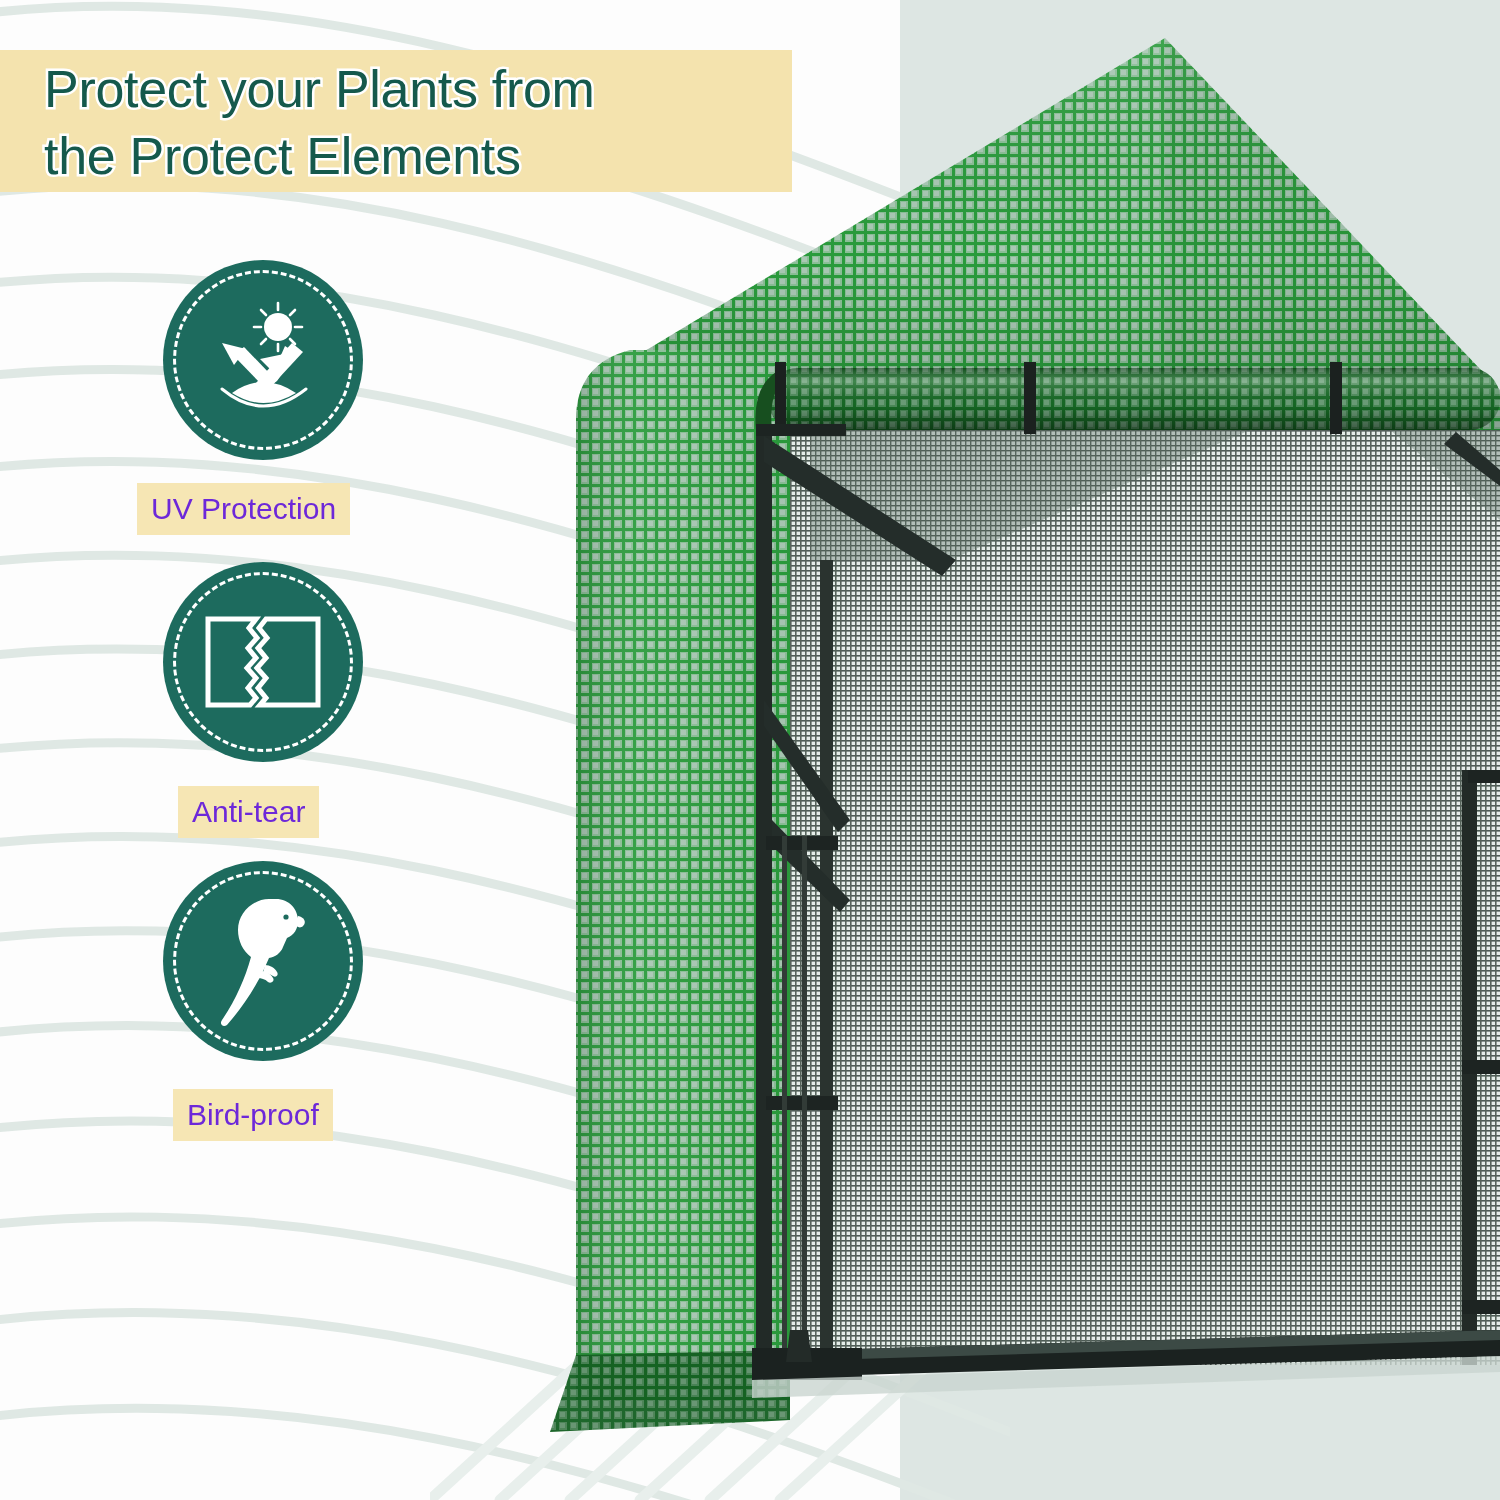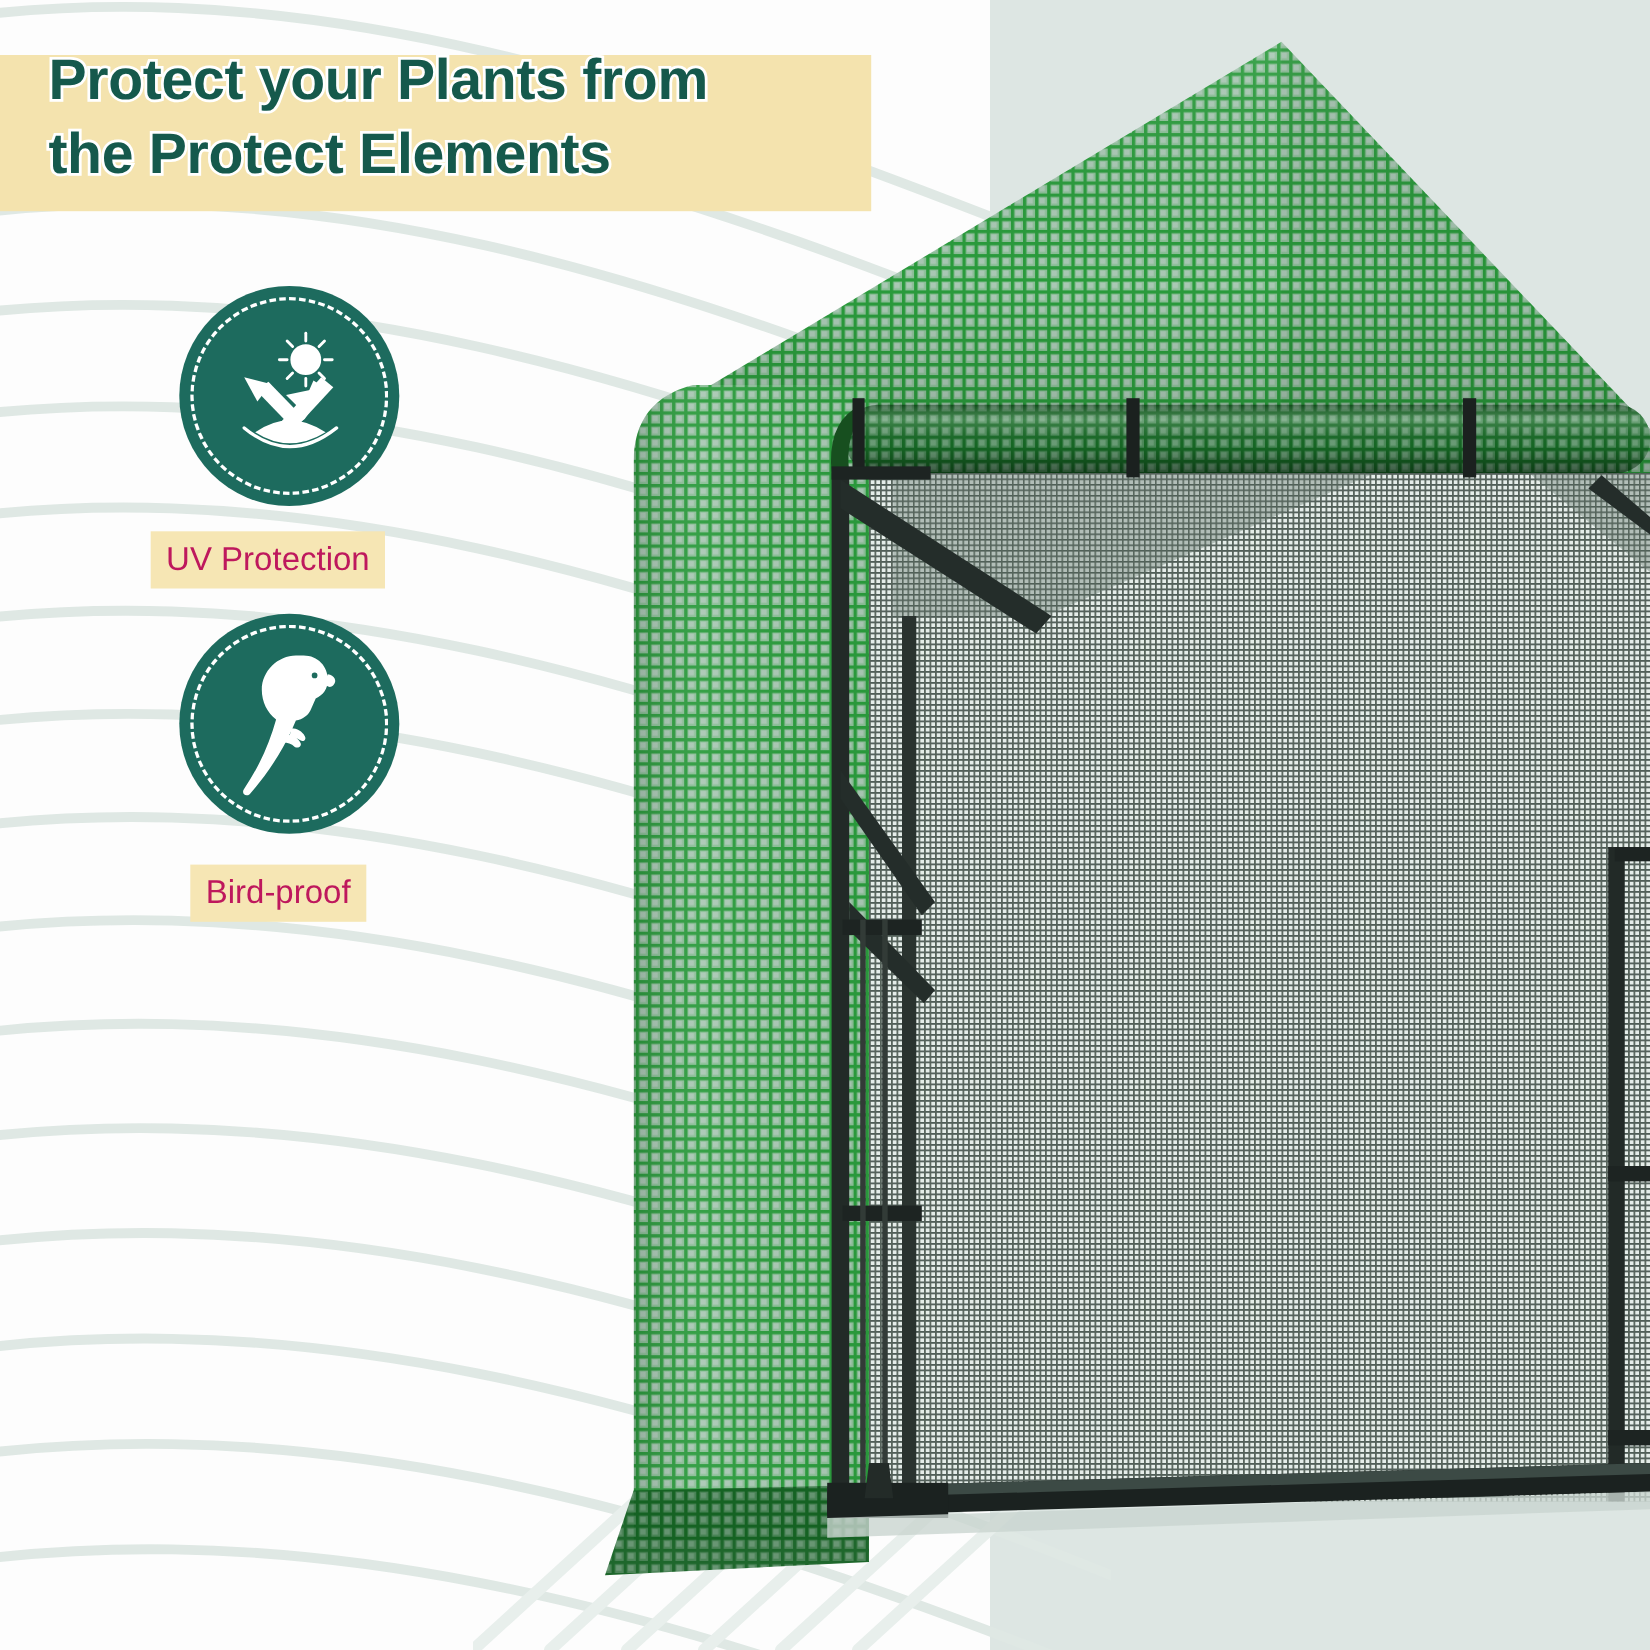--- a/index.html
+++ b/index.html
@@ -18,22 +18,22 @@
   }
   .swoosh-wrap{position:absolute;left:0;top:0;width:1500px;height:1500px;overflow:hidden;}
   .swoosh-wrap svg{display:block;}
 
   
   .headline-banner{
     position:absolute;left:0;top:50px;width:792px;height:142px;
     background:#f4e3ae;
   }
   .headline{
-    position:absolute;left:44px;top:40px;width:760px;
-    font-size:52px;line-height:1.28;font-weight:bold;
+    position:absolute;left:44px;top:56px;width:760px;
+    font-size:52px;line-height:1.28;font-weight:normal;
     color:#15594c;
     letter-spacing:-0.3px;
     -webkit-text-stroke:5px #ffffff;
     paint-order:stroke fill;
   }
   .headline .ln{display:block;white-space:nowrap;}
 
   
   .features{position:absolute;left:0;top:255px;width:560px;}
   .feature{position:relative;height:303px;}
@@ -44,21 +44,21 @@
   }
   .badge .dashring{
     position:absolute;left:10px;top:10px;width:180px;height:180px;border-radius:50%;
     border:3px dashed #ffffff;
     box-sizing:border-box;
   }
   .badge svg{position:relative;z-index:2;}
   .flabel{
     position:absolute;
     background:#f6e6b4;
-    color:#be185d;
+    color:#6d28d9;
     font-size:30px;line-height:44px;
     padding:4px 14px;
     white-space:nowrap;
   }
 
   
   .f1 .badge{left:163px;top:5px;}
   .f1 .flabel{left:137px;top:228px;}
   .f2 .badge{left:163px;top:4px;}
   .f2 .flabel{left:178px;top:228px;}
@@ -286,20 +286,34 @@
             </g>
 
             <path d="M32 96 Q 63 74 96 96 Q 63 116 32 96 Z" stroke="none"></path>
             <path d="M22 92 Q 63 126 106 92" fill="none" stroke-width="3" stroke-linecap="round"></path>
           </g>
         </svg>
       </div>
       <div class="flabel">UV Protection</div>
     </div>
 
+    <div class="feature f2">
+      <div class="badge">
+        <div class="dashring"></div>
+        <svg width="118" height="96" viewBox="0 0 118 96">
+          <g fill="none" stroke="#ffffff" stroke-width="5" stroke-linejoin="miter">
+
+            <path d="M4 5 L 52 5 L 45 14 L 53 24 L 44 34 L 52 44 L 43 54 L 52 64 L 44 74 L 52 84 L 46 91 L 4 91 Z"></path>
+
+            <path d="M114 5 L 62 5 L 55 14 L 63 24 L 54 34 L 62 44 L 53 54 L 62 64 L 54 74 L 62 84 L 56 91 L 114 91 Z"></path>
+          </g>
+        </svg>
+      </div>
+      <div class="flabel">Anti-tear</div>
+    </div>
 
 
     <div class="feature f4">
       <div class="badge">
         <div class="dashring"></div>
         <svg width="120" height="140" viewBox="0 0 120 140">
           <g fill="#ffffff">
 
             <path d="M73 8
                      C 86 8, 95 18, 95 30

